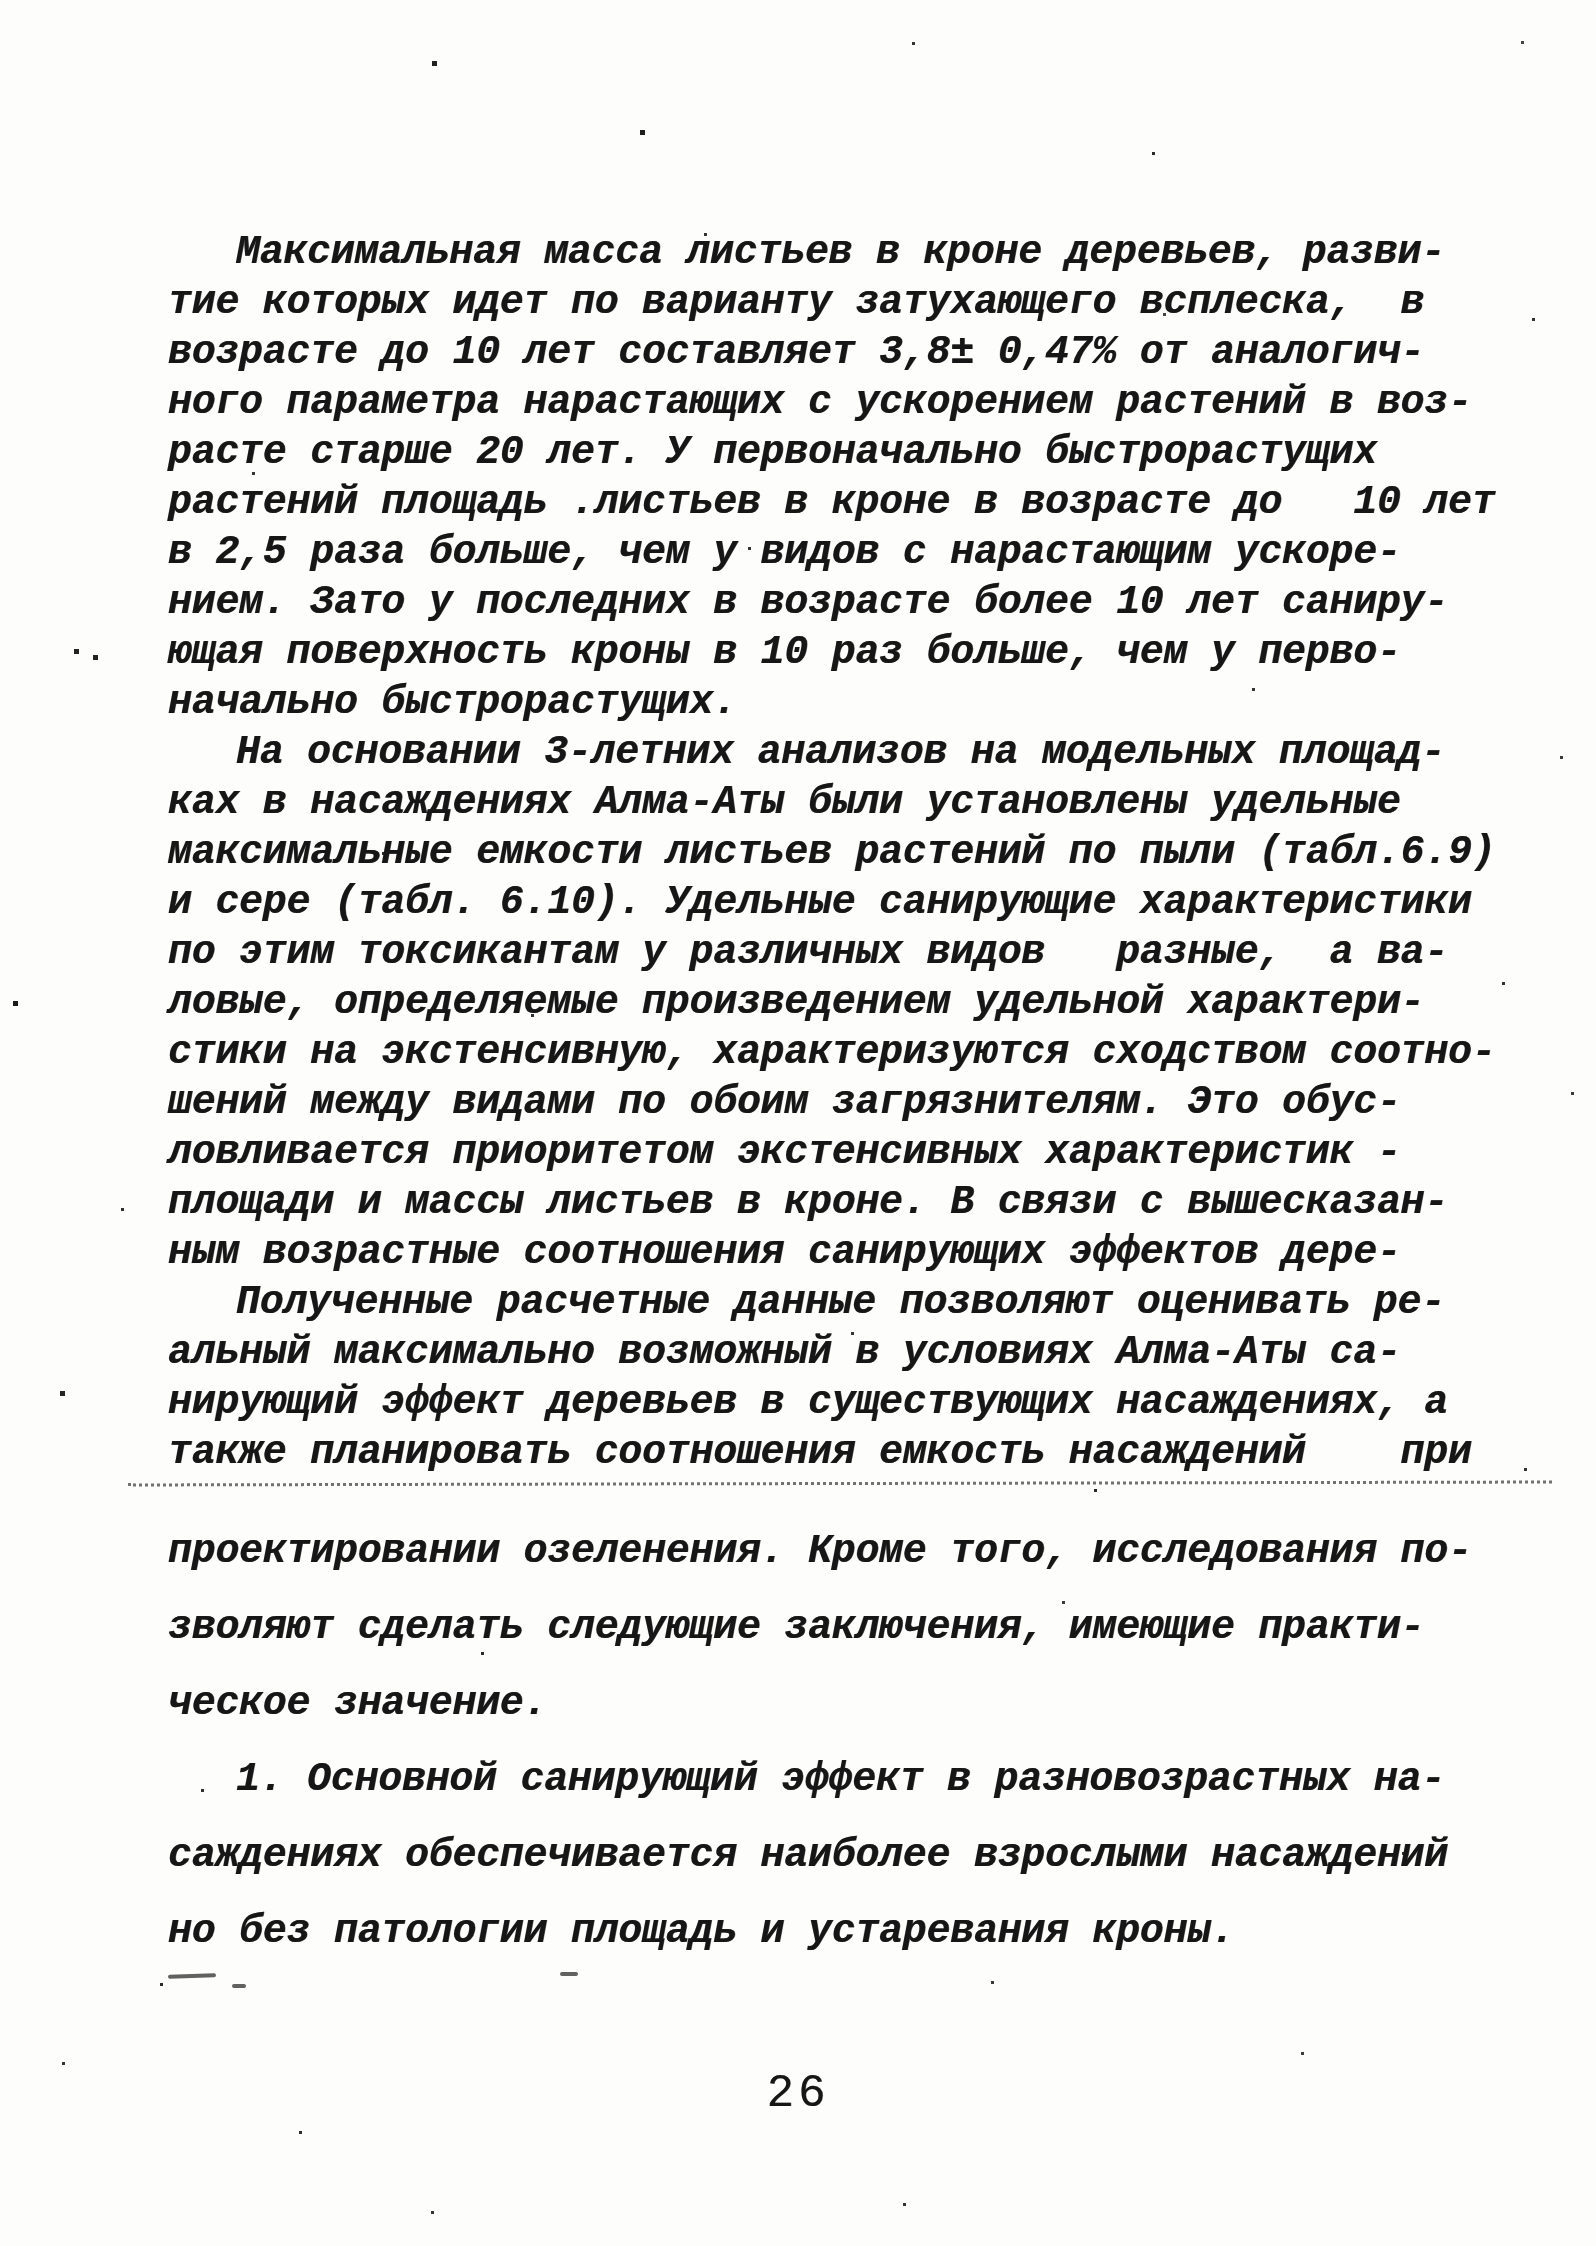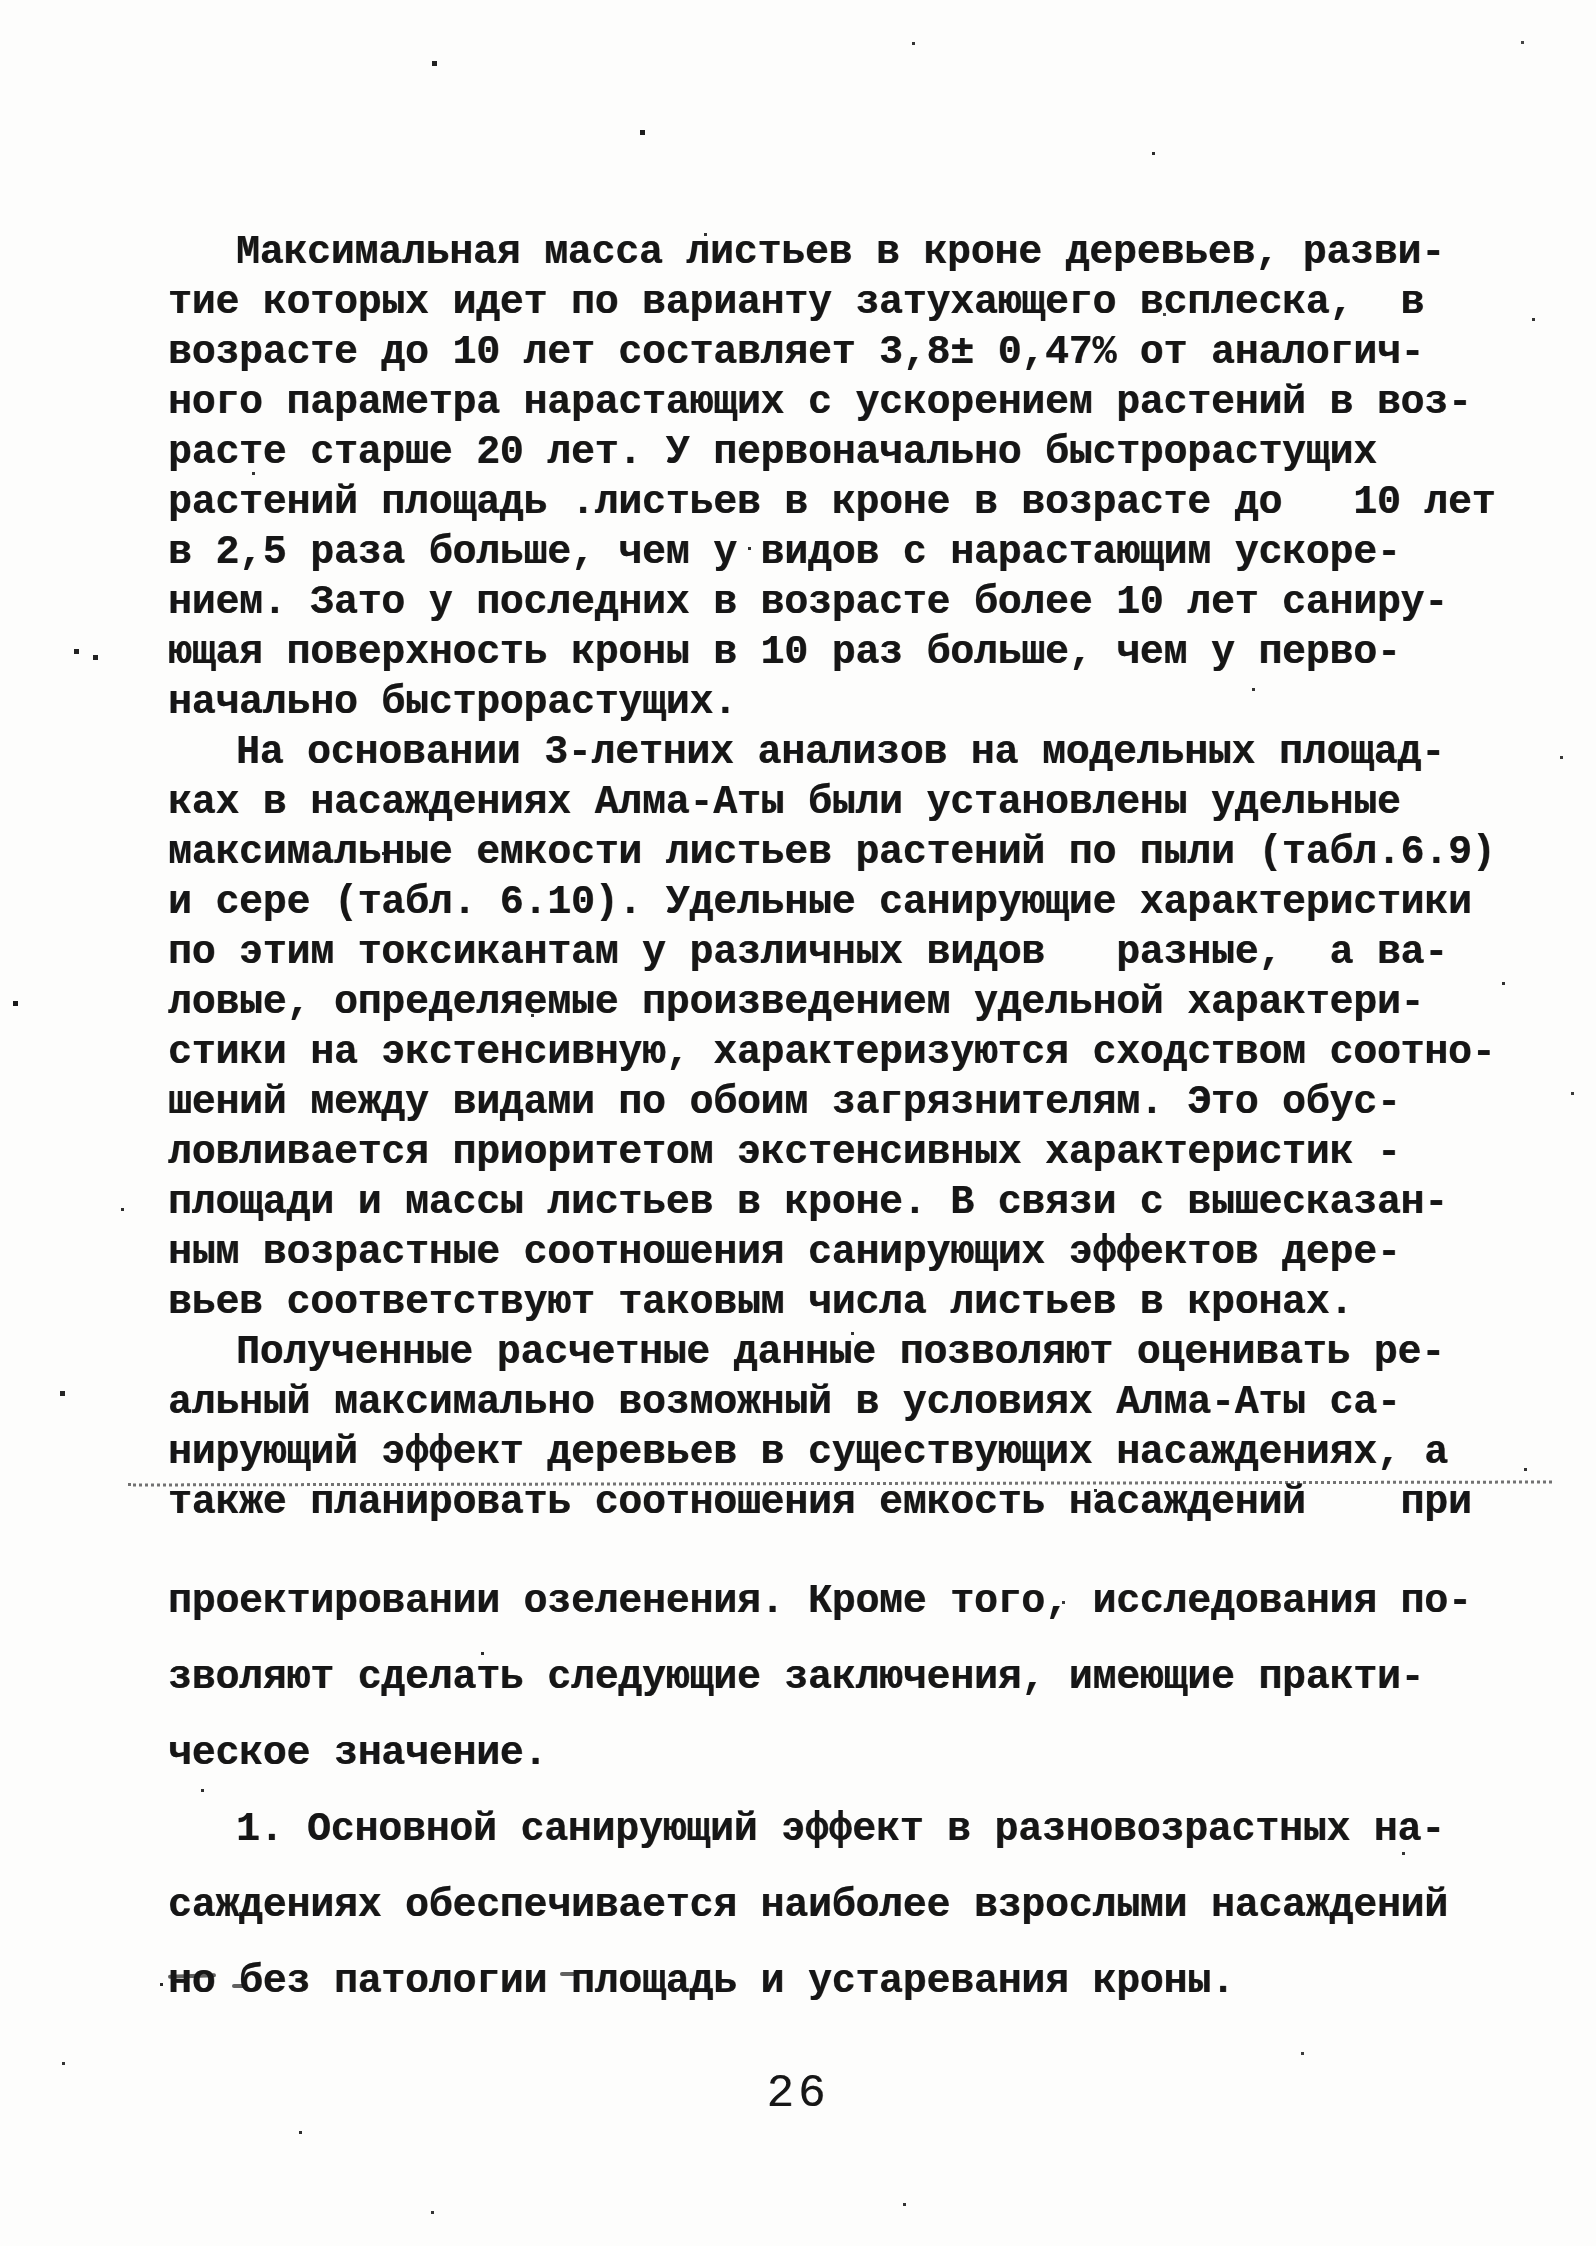--- a/index.html
+++ b/index.html
@@ -21,20 +21,21 @@
     left: 168px;
     top: 228px;
     width: 1392px;
   }
   .line {
     white-space: pre;
     font-size: 40px;
     font-weight: 700;
     letter-spacing: -0.3px;
     text-shadow: 0.5px 0.4px 0 rgba(25,25,25,0.55), -0.3px 0 0 rgba(25,25,25,0.3);
+    font-style: italic;
   }
   .sec-a .line {
     height: 50px;
     line-height: 50px;
   }
   .sec-b { margin-top: 36px; }
   .sec-b .line {
     height: 76px;
     line-height: 76px;
   }
@@ -117,21 +118,20 @@
       <div class="line">ках в насаждениях Алма-Аты были установлены удельные</div>
       <div class="line">максимальные емкости листьев растений по пыли (табл.6.9)</div>
       <div class="line">и сере (табл. 6.10). Удельные санирующие характеристики</div>
       <div class="line">по этим токсикантам у различных видов   разные,  а ва-</div>
       <div class="line">ловые, определяемые произведением удельной характери-</div>
       <div class="line">стики на экстенсивную, характеризуются сходством соотно-</div>
       <div class="line">шений между видами по обоим загрязнителям. Это обус-</div>
       <div class="line">ловливается приоритетом экстенсивных характеристик -</div>
       <div class="line">площади и массы листьев в кроне. В связи с вышесказан-</div>
       <div class="line">ным возрастные соотношения санирующих эффектов дере-</div>
-      <div class="line">вьев соответствуют таковым числа листьев в кронах.</div>
       <div class="line indent">Полученные расчетные данные позволяют оценивать ре-</div>
       <div class="line">альный максимально возможный в условиях Алма-Аты са-</div>
       <div class="line">нирующий эффект деревьев в существующих насаждениях, а</div>
       <div class="line">также планировать соотношения емкость насаждений    при</div>
     </div>
 
     <div class="sec-b">
       <div class="line">проектировании озеленения. Кроме того, исследования по-</div>
       <div class="line">зволяют сделать следующие заключения, имеющие практи-</div>
       <div class="line">ческое значение.</div>

